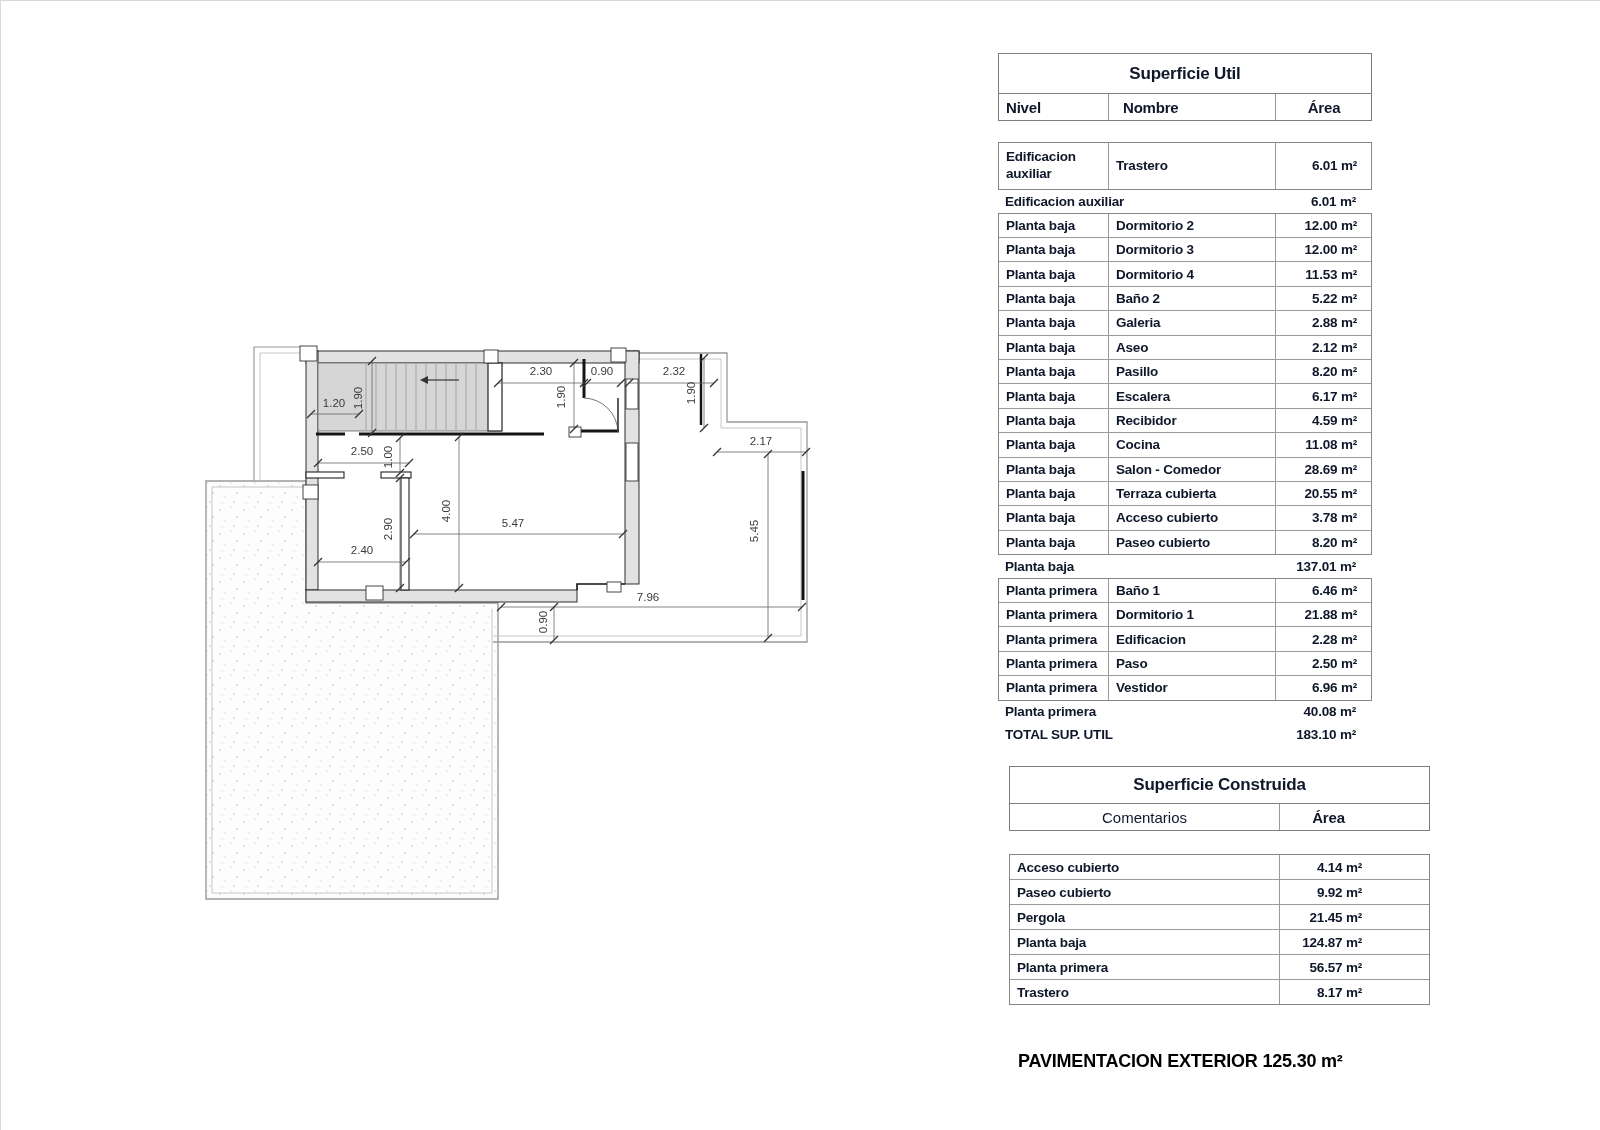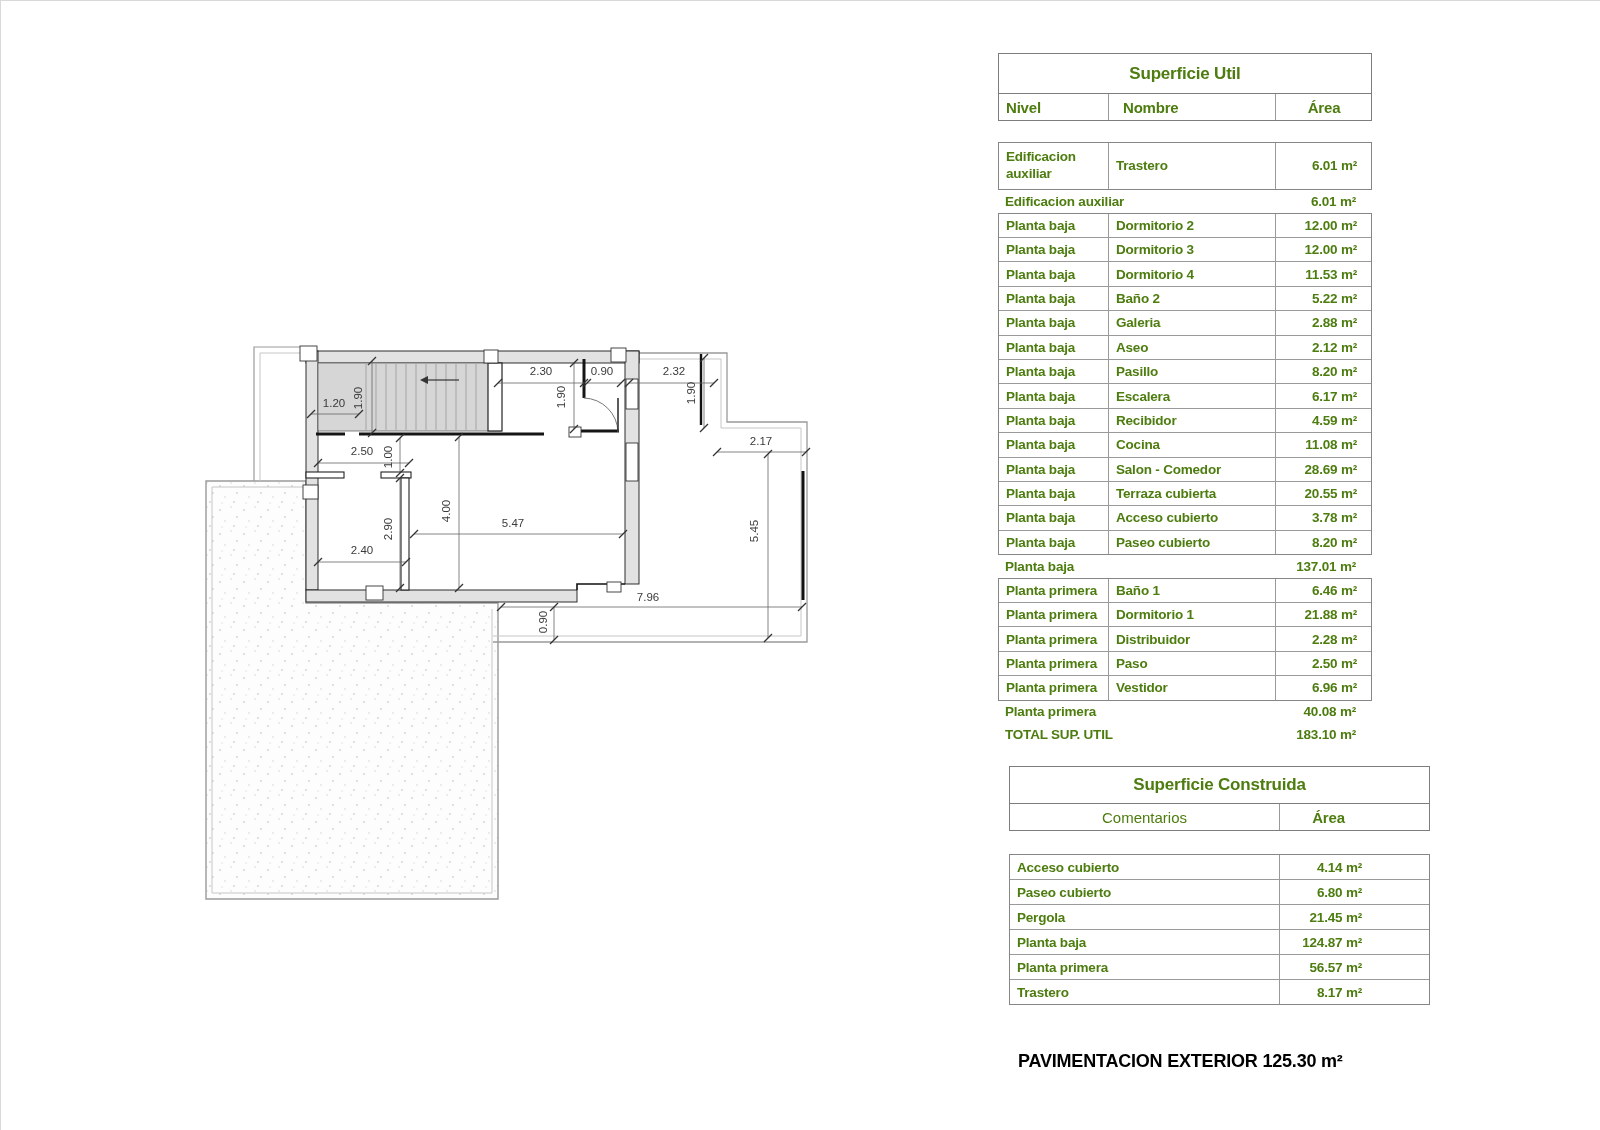--- a/index.html
+++ b/index.html
@@ -1,21 +1,21 @@
 <!DOCTYPE html>
 <html><head>
 <meta charset="utf-8">
 <style>
   html,body{margin:0;padding:0;background:#fff;}
   #sheet{position:relative;width:1600px;height:1130px;background:#fff;border:1px solid #d9d9d9;
          font-family:"Liberation Sans",sans-serif;overflow:hidden;}
   #plan-svg{position:absolute;left:0;top:0;}
 
   
-  .tbl{position:absolute;color:#4d7c0f;font-weight:bold;letter-spacing:-0.2px;}
+  .tbl{position:absolute;color:#0f172a;font-weight:bold;letter-spacing:-0.2px;}
   .t-title{border:1.5px solid #7d7d7d;display:flex;align-items:center;justify-content:center;
            font-size:17px;}
   .t-head{display:grid;border:1.5px solid #7d7d7d;border-top:none;}
   .t-head .hc{display:flex;align-items:center;font-size:15px;}
   .bl{border-left:1px solid #9a9a9a;}
   .tbox{border:1.2px solid #868686;}
   .row{display:grid;}
   .u3{grid-template-columns:109px 167px 97px;}
   .c2g{grid-template-columns:269px 98px;}
   .row .cell{display:flex;align-items:center;font-size:13.5px;padding-left:7px;
@@ -298,21 +298,21 @@
             <div class="cell bl">Baño 1</div>
             <div class="cell bl area">6.46 m²</div>
           </div>
           <div class="row u3 rh bb">
             <div class="cell ">Planta primera</div>
             <div class="cell bl">Dormitorio 1</div>
             <div class="cell bl area">21.88 m²</div>
           </div>
           <div class="row u3 rh bb">
             <div class="cell ">Planta primera</div>
-            <div class="cell bl">Distribuidor</div>
+            <div class="cell bl">Edificacion</div>
             <div class="cell bl area">2.28 m²</div>
           </div>
           <div class="row u3 rh bb">
             <div class="cell ">Planta primera</div>
             <div class="cell bl">Paso</div>
             <div class="cell bl area">2.50 m²</div>
           </div>
           <div class="row u3 rh">
             <div class="cell ">Planta primera</div>
             <div class="cell bl">Vestidor</div>
@@ -337,21 +337,21 @@
       <div class="hc bl" style="justify-content:center;">Área</div>
     </div>
     <div id="cons-body" style="margin-top:23px;">
         <div class="tbox">
           <div class="row c2g rh2 bb">
             <div class="cell ">Acceso cubierto</div>
             <div class="cell bl area">4.14 m²</div>
           </div>
           <div class="row c2g rh2 bb">
             <div class="cell ">Paseo cubierto</div>
-            <div class="cell bl area">6.80 m²</div>
+            <div class="cell bl area">9.92 m²</div>
           </div>
           <div class="row c2g rh2 bb">
             <div class="cell ">Pergola</div>
             <div class="cell bl area">21.45 m²</div>
           </div>
           <div class="row c2g rh2 bb">
             <div class="cell ">Planta baja</div>
             <div class="cell bl area">124.87 m²</div>
           </div>
           <div class="row c2g rh2 bb">

